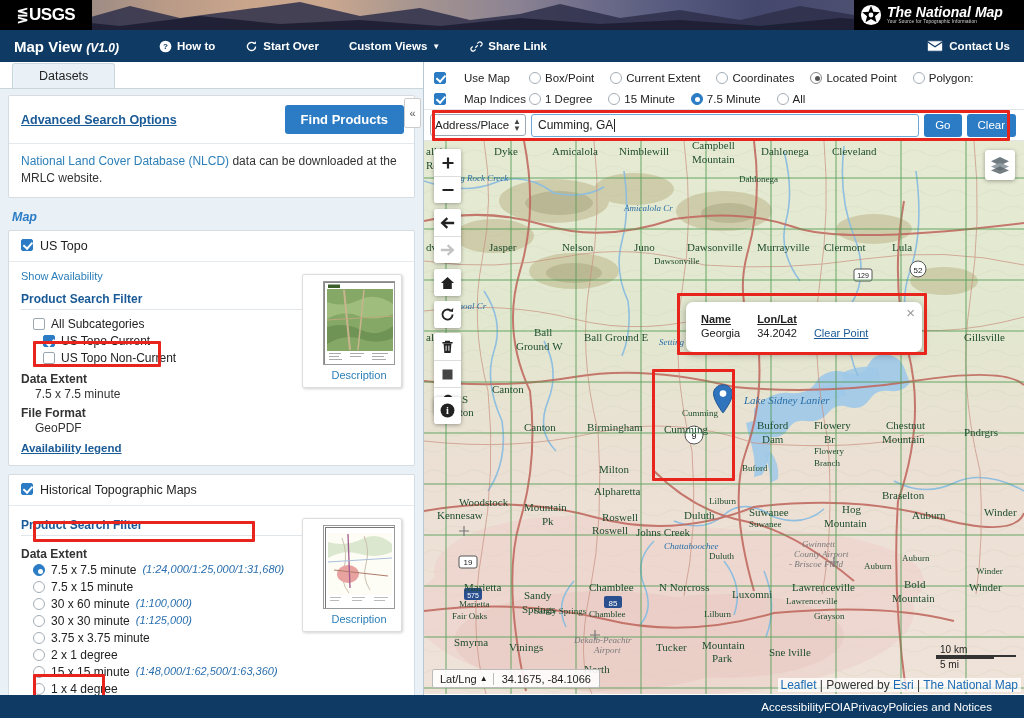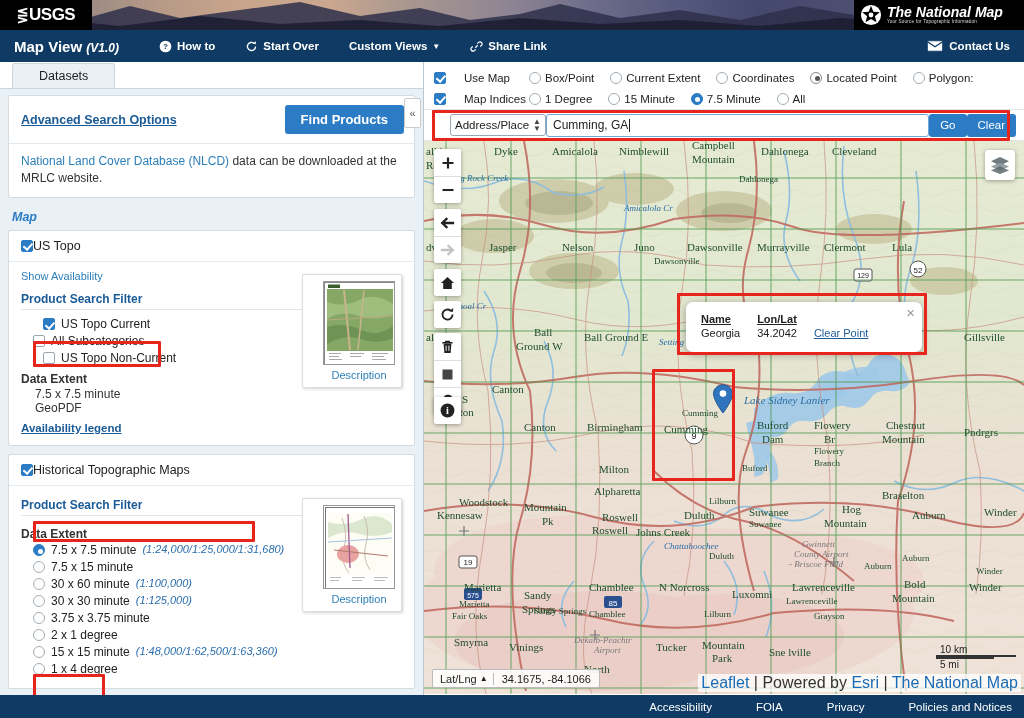--- a/index.html
+++ b/index.html
@@ -128,21 +128,21 @@
     width: 17px; height: 30px;
     background: #fff; border: 1px solid #ccc; border-radius: 2px;
     display: flex; align-items: center; justify-content: center;
     font-size: 11px; color: #555; cursor: pointer; z-index: 5;
   }
   .sec-head {
     font-size: 12.5px; font-weight: bold; font-style: italic;
     color: #2b7cc4; padding: 4px 4px 6px 4px;
   }
   .ds-head {
-    display: flex; align-items: center; 
+    display: flex; gap: 7px;
     padding: 8px 12px;
     border-bottom: 1px solid #e5ebef;
     font-size: 12.5px; color: #222;
   }
   .ds-body { display: flex; padding: 8px 12px 10px 12px; }
   .ds-left { flex: 1; }
   .ds-right { width: 100px; padding-top: 4px; }
   .thumb-card {
     border: 1px solid #ddd; background: #fff;
     border-radius: 2px; padding: 6px 6px 2px 20px;
@@ -207,22 +207,22 @@
   
   .right { width: 600px; height: 633px; position: relative; background: #fff; }
   .filters {
     height: 48px; padding: 5px 0 0 10px;
     border-bottom: 1px solid #dfe5e9; background: #fff;
   }
   .frow { display: flex; align-items: center; gap: 0; height: 21px; }
   .fchk { display: flex; align-items: center; gap: 18px; width: 95px; font-size: 11.5px; color: #222;}
   .fopt { display: flex; align-items: center; gap: 4px; font-size: 11.5px; color: #222; margin-right: 16px; white-space: nowrap;}
   .searchbar {
-    height: 31px; display: flex; align-items: center; 
-    padding: 3px 8px 3px 26px; background: #fff;
+    height: 31px; display: flex; align-items: center; gap: 5px;
+    padding: 3px 8px 3px 6px; background: #fff;
     border-bottom: 1px solid #dfe5e9;
   }
   .sel {
     height: 22px; width: 96px; font-size: 11.5px;
     border: 1px solid #9aa7b0; border-radius: 3px; background: #fff;
     padding: 0 4px; display: flex; align-items: center; justify-content: space-between;
     color: #222; cursor: pointer;
   }
   .sel .arrows { font-size: 8px; line-height: .9; color: #444; }
   .txt {
@@ -286,30 +286,30 @@
   .latlng .lbl { padding: 0 5px 0 7px; border-right: 1px solid #bbb; display:flex; align-items:center; gap:3px;}
   .latlng .val { padding: 0 8px; }
   .scalebar {
     position: absolute; right: 8px; bottom: 24px; z-index: 22;
     width: 80px; font-size: 10px; color: #222;
   }
   .scalebar .k { border-bottom: 2px solid #333; padding-left: 4px; }
   .scalebar .m { border-top: 2px solid #333; padding-left: 4px; width: 58px;}
   .attrib {
     position: absolute; right: 3px; bottom: 2px; z-index: 22;
-    font-size: 16px; color: #333; background: rgba(255,255,255,.75);
+    font-size: 12px; color: #333; background: rgba(255,255,255,.75);
     padding: 0 3px;
   }
   .attrib a { color: #1a6bb5; text-decoration: none; cursor:pointer; }
 
   
   .footer {
     width: 1024px; height: 23px; background: #0e3a63;
     display: flex; align-items: center; justify-content: flex-end;
-    color: #fff; font-size: 11.5px; padding-right: 12px; gap: 44px;
+    color: #fff; font-size: 11.5px; padding-right: 32px; 
   }
   .footer span { cursor: pointer; }
 
   
   .mlbl { position: absolute; font-family: "Liberation Serif", serif; color: #1f4d2e; white-space: nowrap; }
   .mlbl.city { font-size: 11px; }
   .mlbl.sm { font-size: 9px; }
   .mlbl.wtr { color: #2a6ea6; font-style: italic; }
   .mlbl.gray { color: #7a7a7a; font-style: italic; }
 </style>
@@ -416,35 +416,36 @@
       <div class="card">
         <div class="ds-head">
           <span class="cb on"></span>
           <span>US Topo</span>
         </div>
         <div class="ds-body">
           <div class="ds-left">
             <span class="show-avail link-plain">Show Availability</span>
             <div class="filter-head">Product Search Filter</div>
 
+            <div class="opt">
+              <span class="cb"></span>
+              <span>All Subcategories</span>
+            </div>
             <div class="opt" style="padding-left:22px">
               <span class="cb on"></span>
               <span>US Topo Current</span>
             </div>
-            <div class="opt">
-              <span class="cb"></span>
-              <span>All Subcategories</span>
-            </div>
             <div class="opt" style="padding-left:22px">
               <span class="cb"></span>
               <span>US Topo Non-Current</span>
             </div>
 
             <div class="grp-label">Data Extent</div>
             <div class="grp-val">7.5 x 7.5 minute</div>
+            <div class="grp-label">File Format</div>
             <div class="grp-val">GeoPDF</div>
             <span class="link avail-legend">Availability legend</span>
           </div>
           <div class="ds-right">
             <div class="thumb-card">
               <div class="thumb-img">
                 <svg width="72" height="84" viewBox="0 0 72 84">
                   <rect width="72" height="84" fill="#fff"></rect>
                   <rect x="3" y="7" width="66" height="62" fill="#86a866"></rect>
                   <path d="M3 20 q16 6 32 -2 t34 4 v10 q-18 8 -34 2 t-32 3 Z" fill="#9fbd7c"></path>

